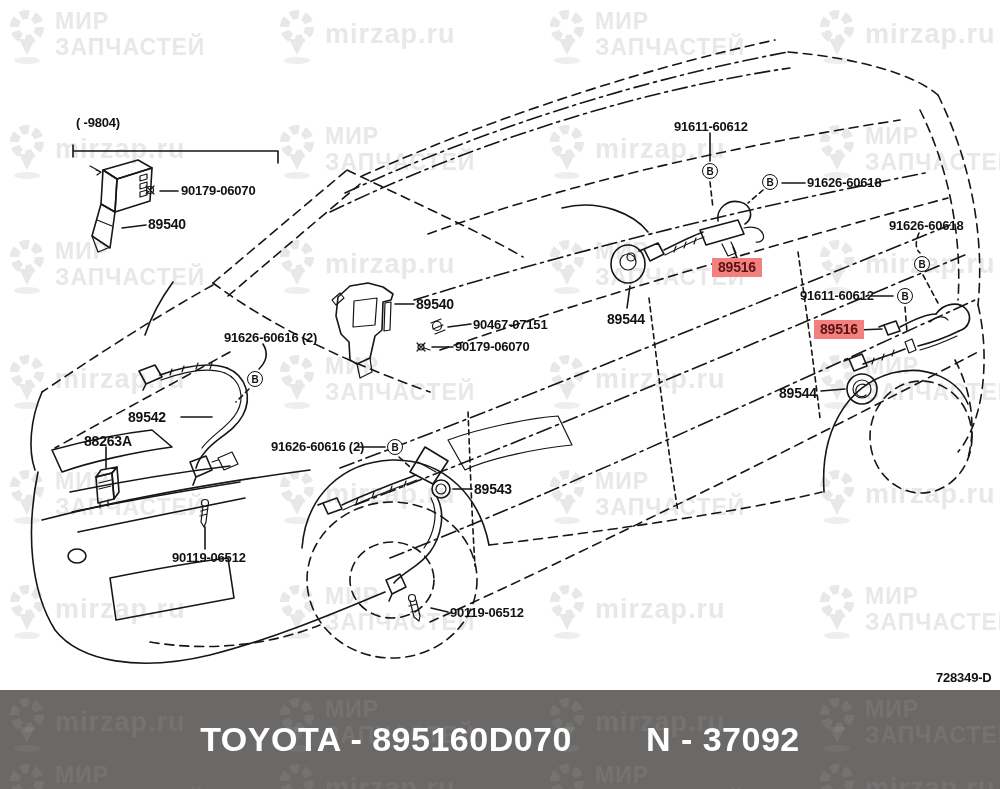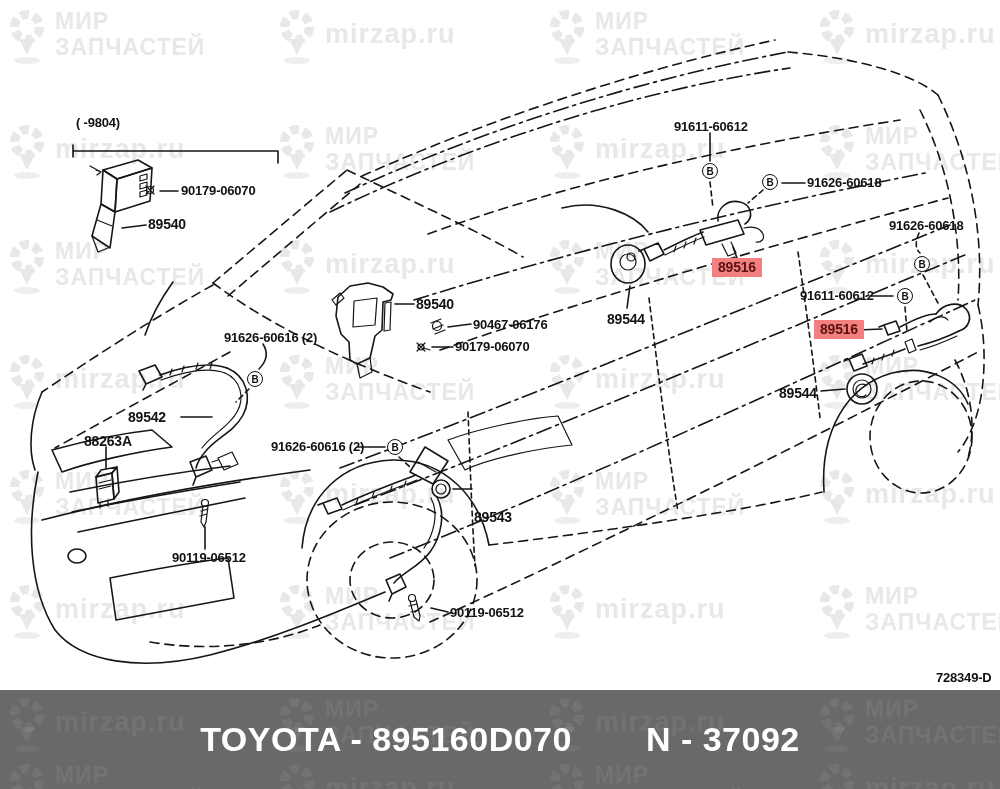--- a/index.html
+++ b/index.html
@@ -462,28 +462,28 @@
       <path class="d2" d="M 905,307 L 907,332"></path>
       <path class="d2" d="M 399,457 L 411,468"></path>
       <path class="d2" d="M 249,389 L 236,402"></path>
     </g>
   </svg>
 
   <div class="lbl" style="left:76px;top:116px">( -9804)</div>
   <div class="lbl" style="left:181px;top:184px">90179-06070</div>
   <div class="lbl big" style="left:148px;top:217px">89540</div>
   <div class="lbl big" style="left:416px;top:297px">89540</div>
-  <div class="lbl" style="left:473px;top:318px">90467-06176</div>
+  <div class="lbl" style="left:473px;top:318px">90467-07151</div>
   <div class="lbl" style="left:455px;top:340px">90179-06070</div>
   <div class="lbl" style="left:224px;top:331px">91626-60616 (2)</div>
   <div class="lbl big" style="left:128px;top:410px">89542</div>
   <div class="lbl big" style="left:84px;top:434px">88263A</div>
   <div class="lbl" style="left:172px;top:551px">90119-06512</div>
   <div class="lbl" style="left:271px;top:440px">91626-60616 (2)</div>
-  <div class="lbl big" style="left:474px;top:510px">89543</div>
+  <div class="lbl big" style="left:474px;top:482px">89543</div>
   <div class="lbl" style="left:450px;top:606px">90119-06512</div>
   <div class="lbl" style="left:674px;top:120px">91611-60612</div>
   <div class="lbl" style="left:807px;top:176px">91626-60618</div>
   <div class="lbl" style="left:889px;top:219px">91626-60618</div>
   <div class="lbl big lbl-red" style="left: 712px; top: 258px; background: rgb(243, 128, 127);">89516</div>
   <div class="lbl big" style="left:607px;top:312px">89544</div>
   <div class="lbl" style="left:800px;top:289px">91611-60612</div>
   <div class="lbl big lbl-red" style="left: 814px; top: 320px; background: rgb(243, 128, 127);">89516</div>
   <div class="lbl big" style="left:779px;top:386px">89544</div>
   <div class="lbl" style="left:936px;top:671px">728349-D</div>

